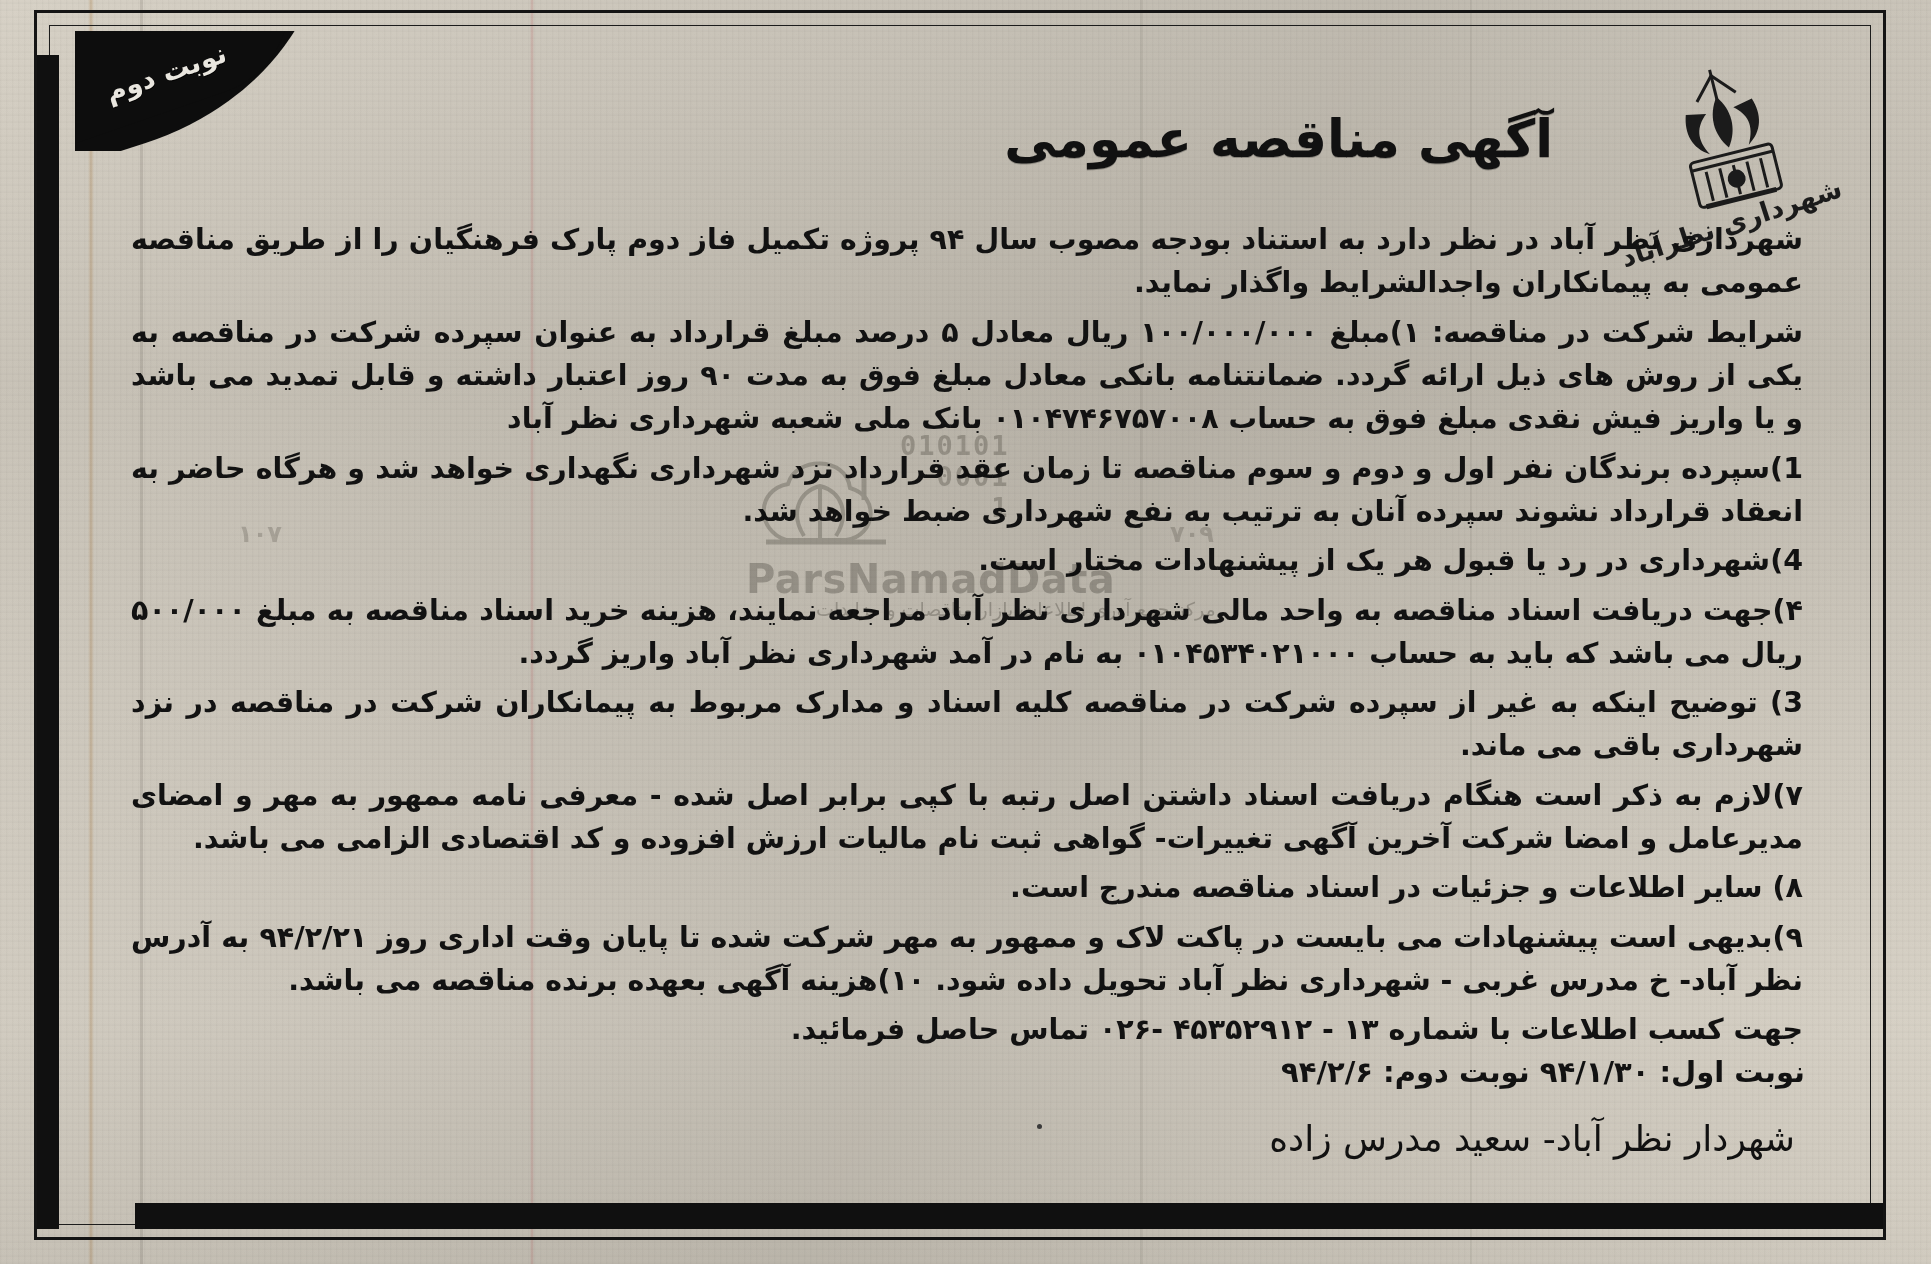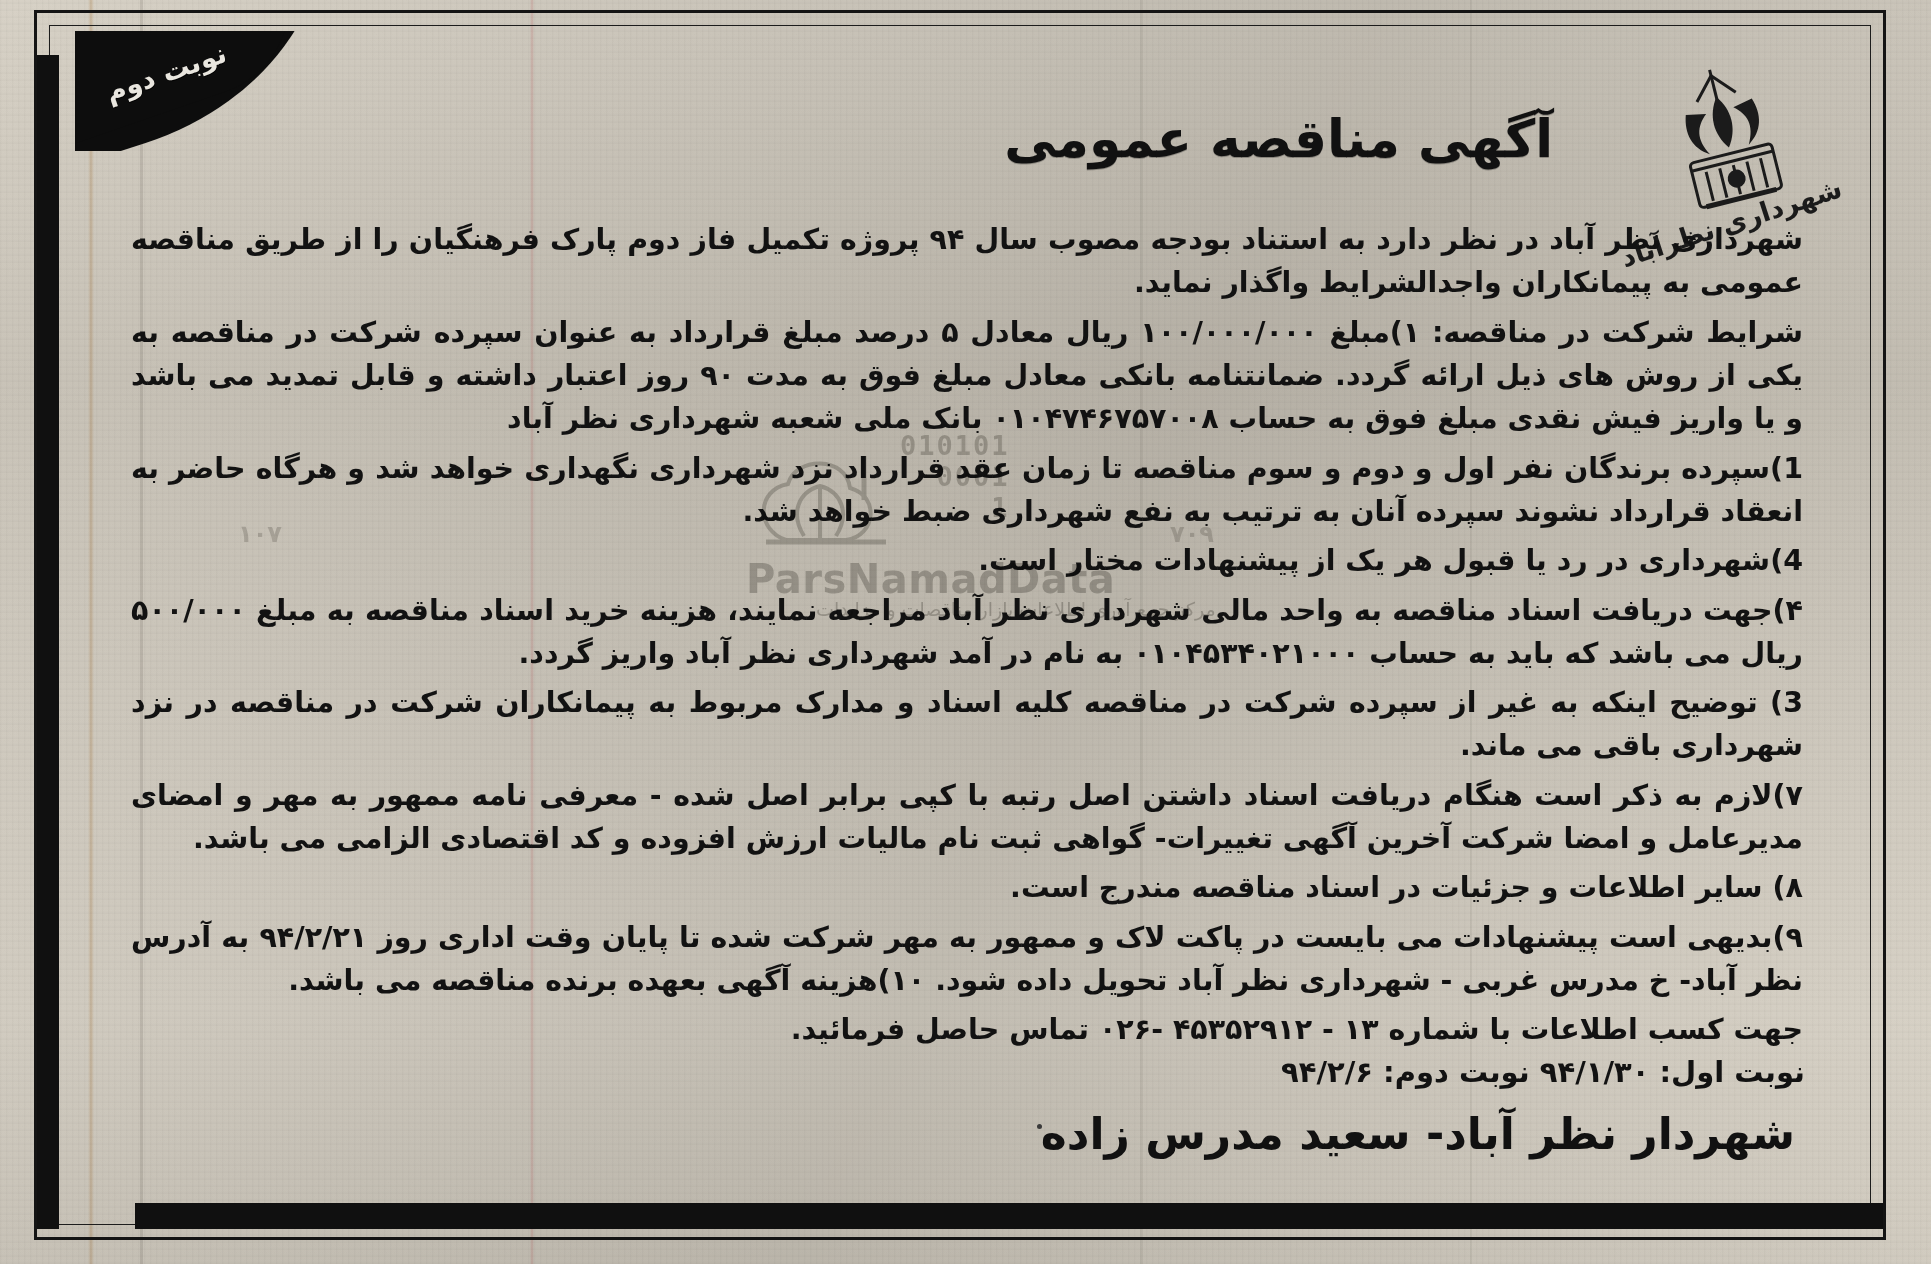--- a/index.html
+++ b/index.html
@@ -188,22 +188,22 @@
   #body-text p {
     margin: 0 0 6px 16px;
   }
   .right-ish  { text-align: right; }
 
   
   #signature {
     position: absolute;
     right: 88px;
     bottom: 78px;
-    font-size: 44px;
-    font-weight: bold;
+    font-size: 36px;
+    font-weight: normal;
     color: #111;
     white-space: nowrap;
   }
   #notice-dates {
     position: absolute;
     right: 78px;
     bottom: 148px;
     font-size: 29px;
     font-weight: bold;
     color: #121212;

